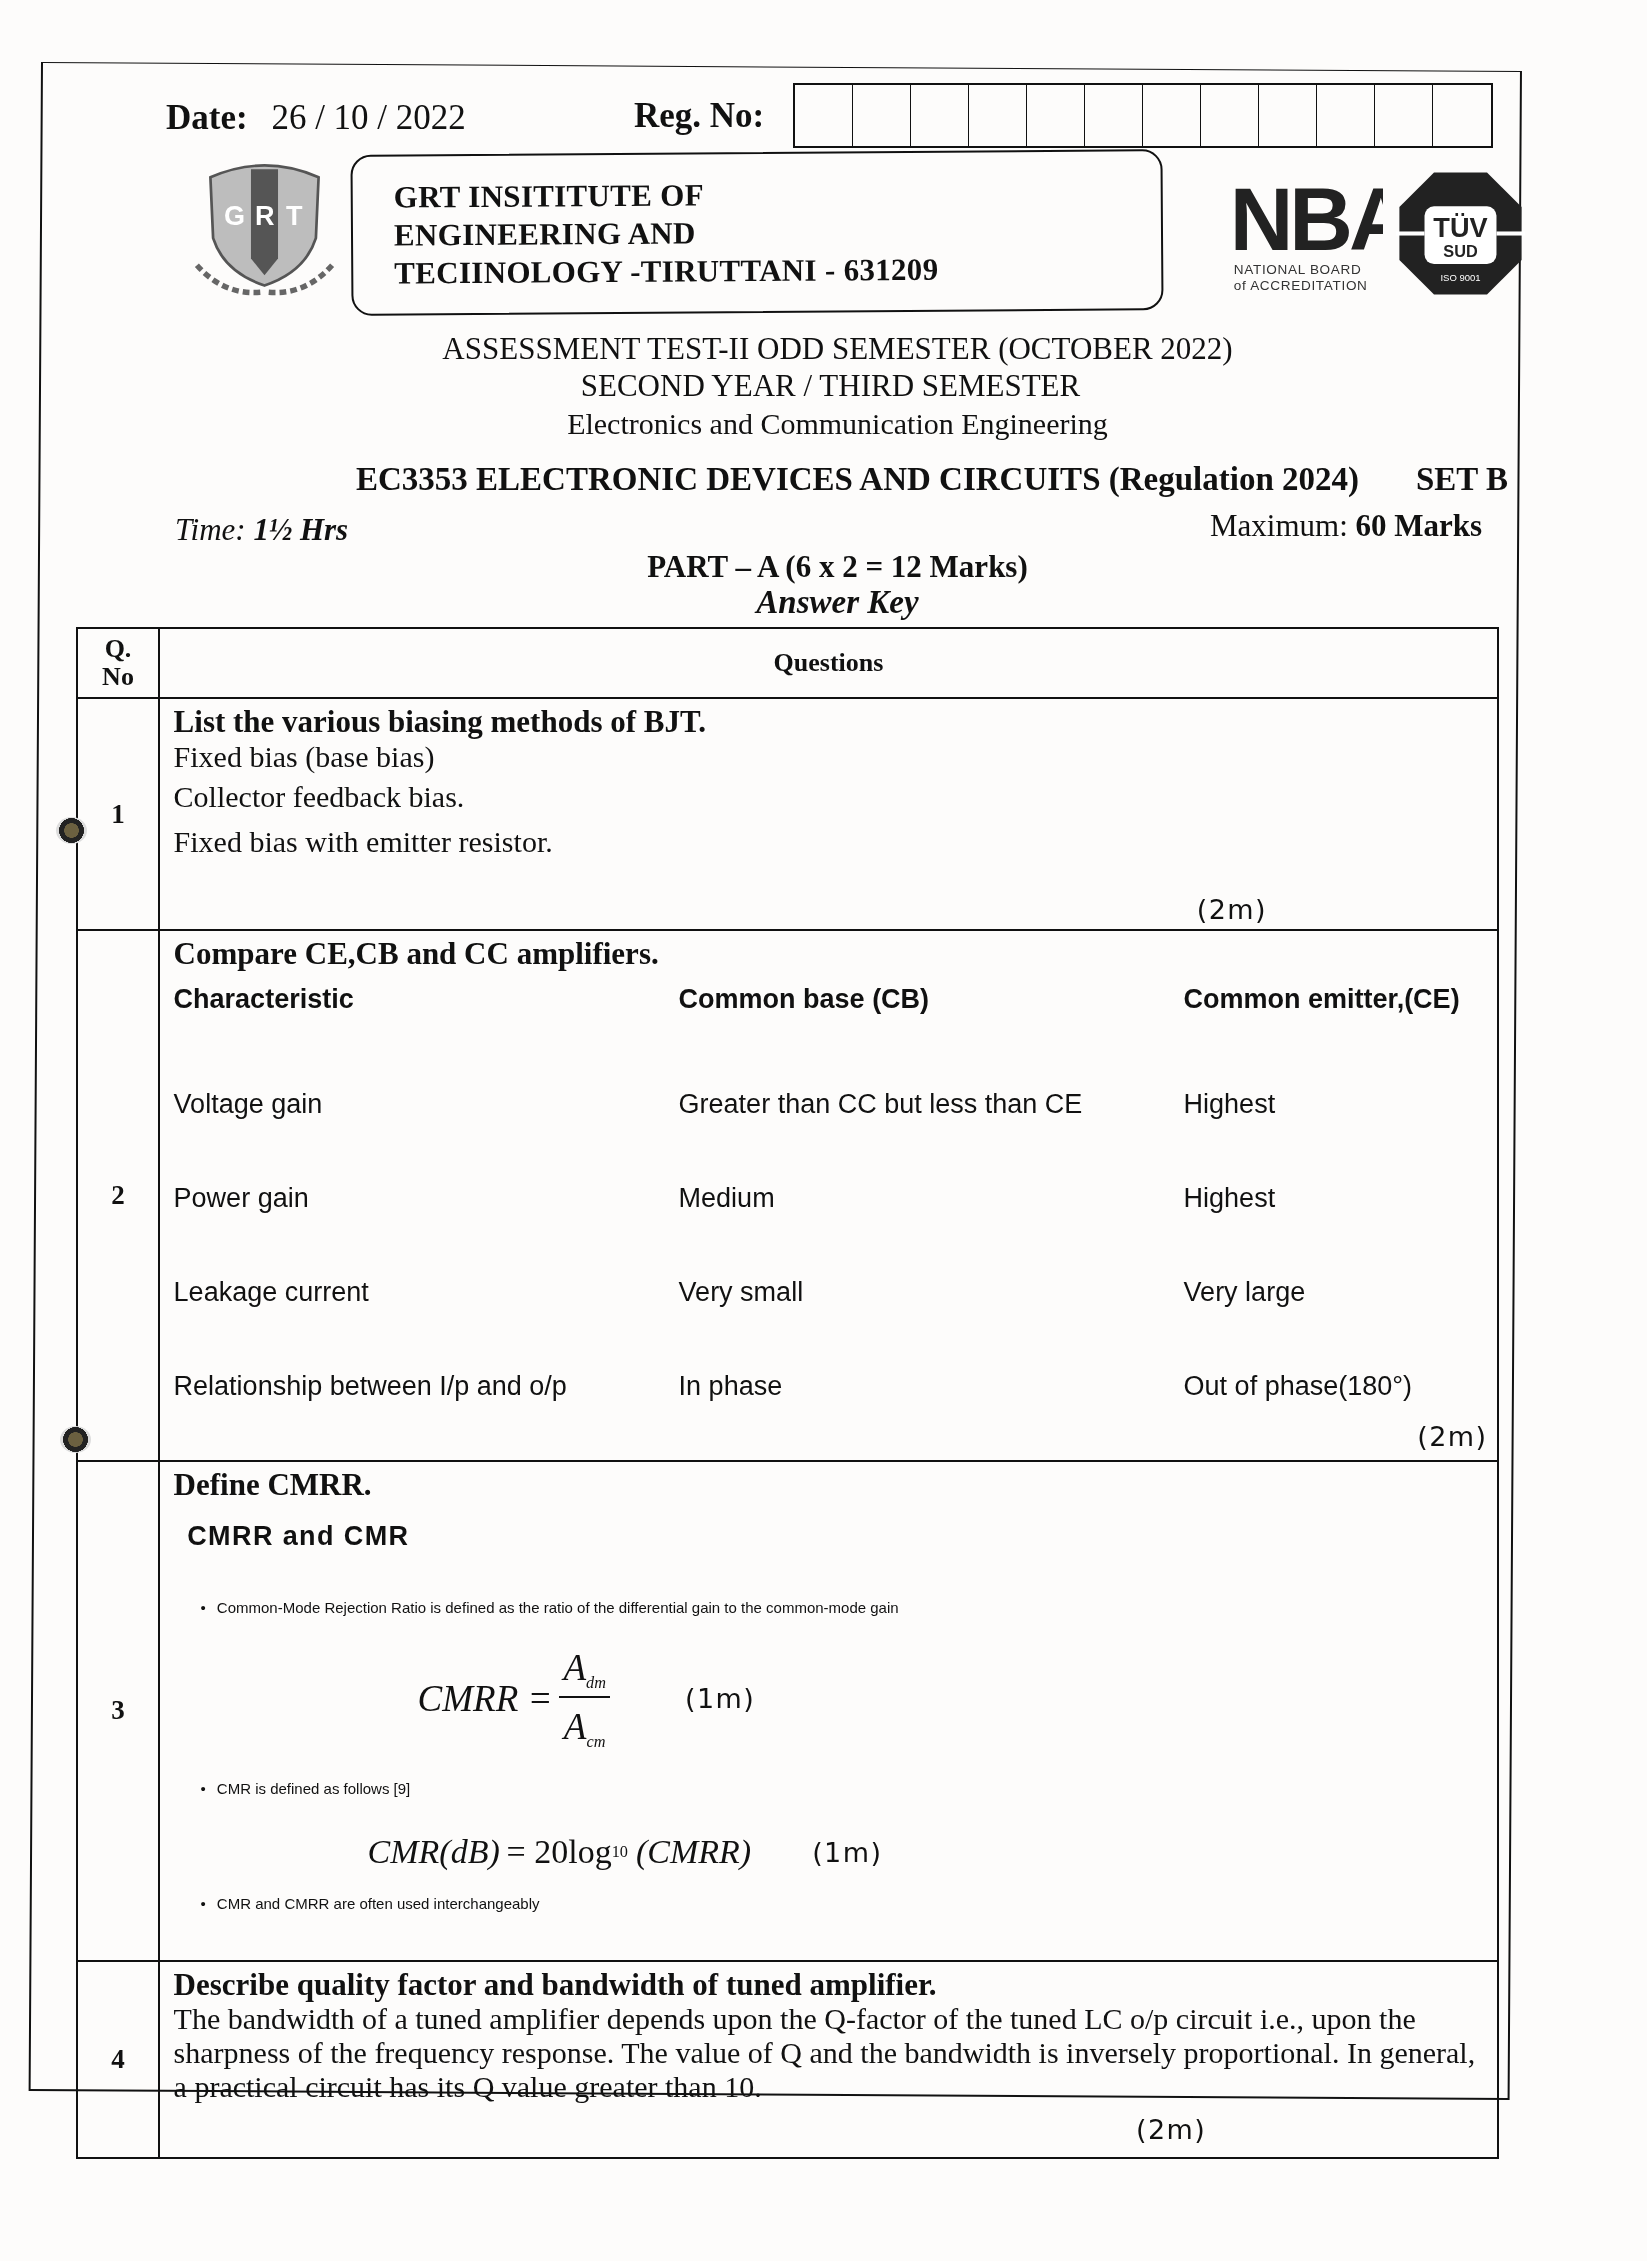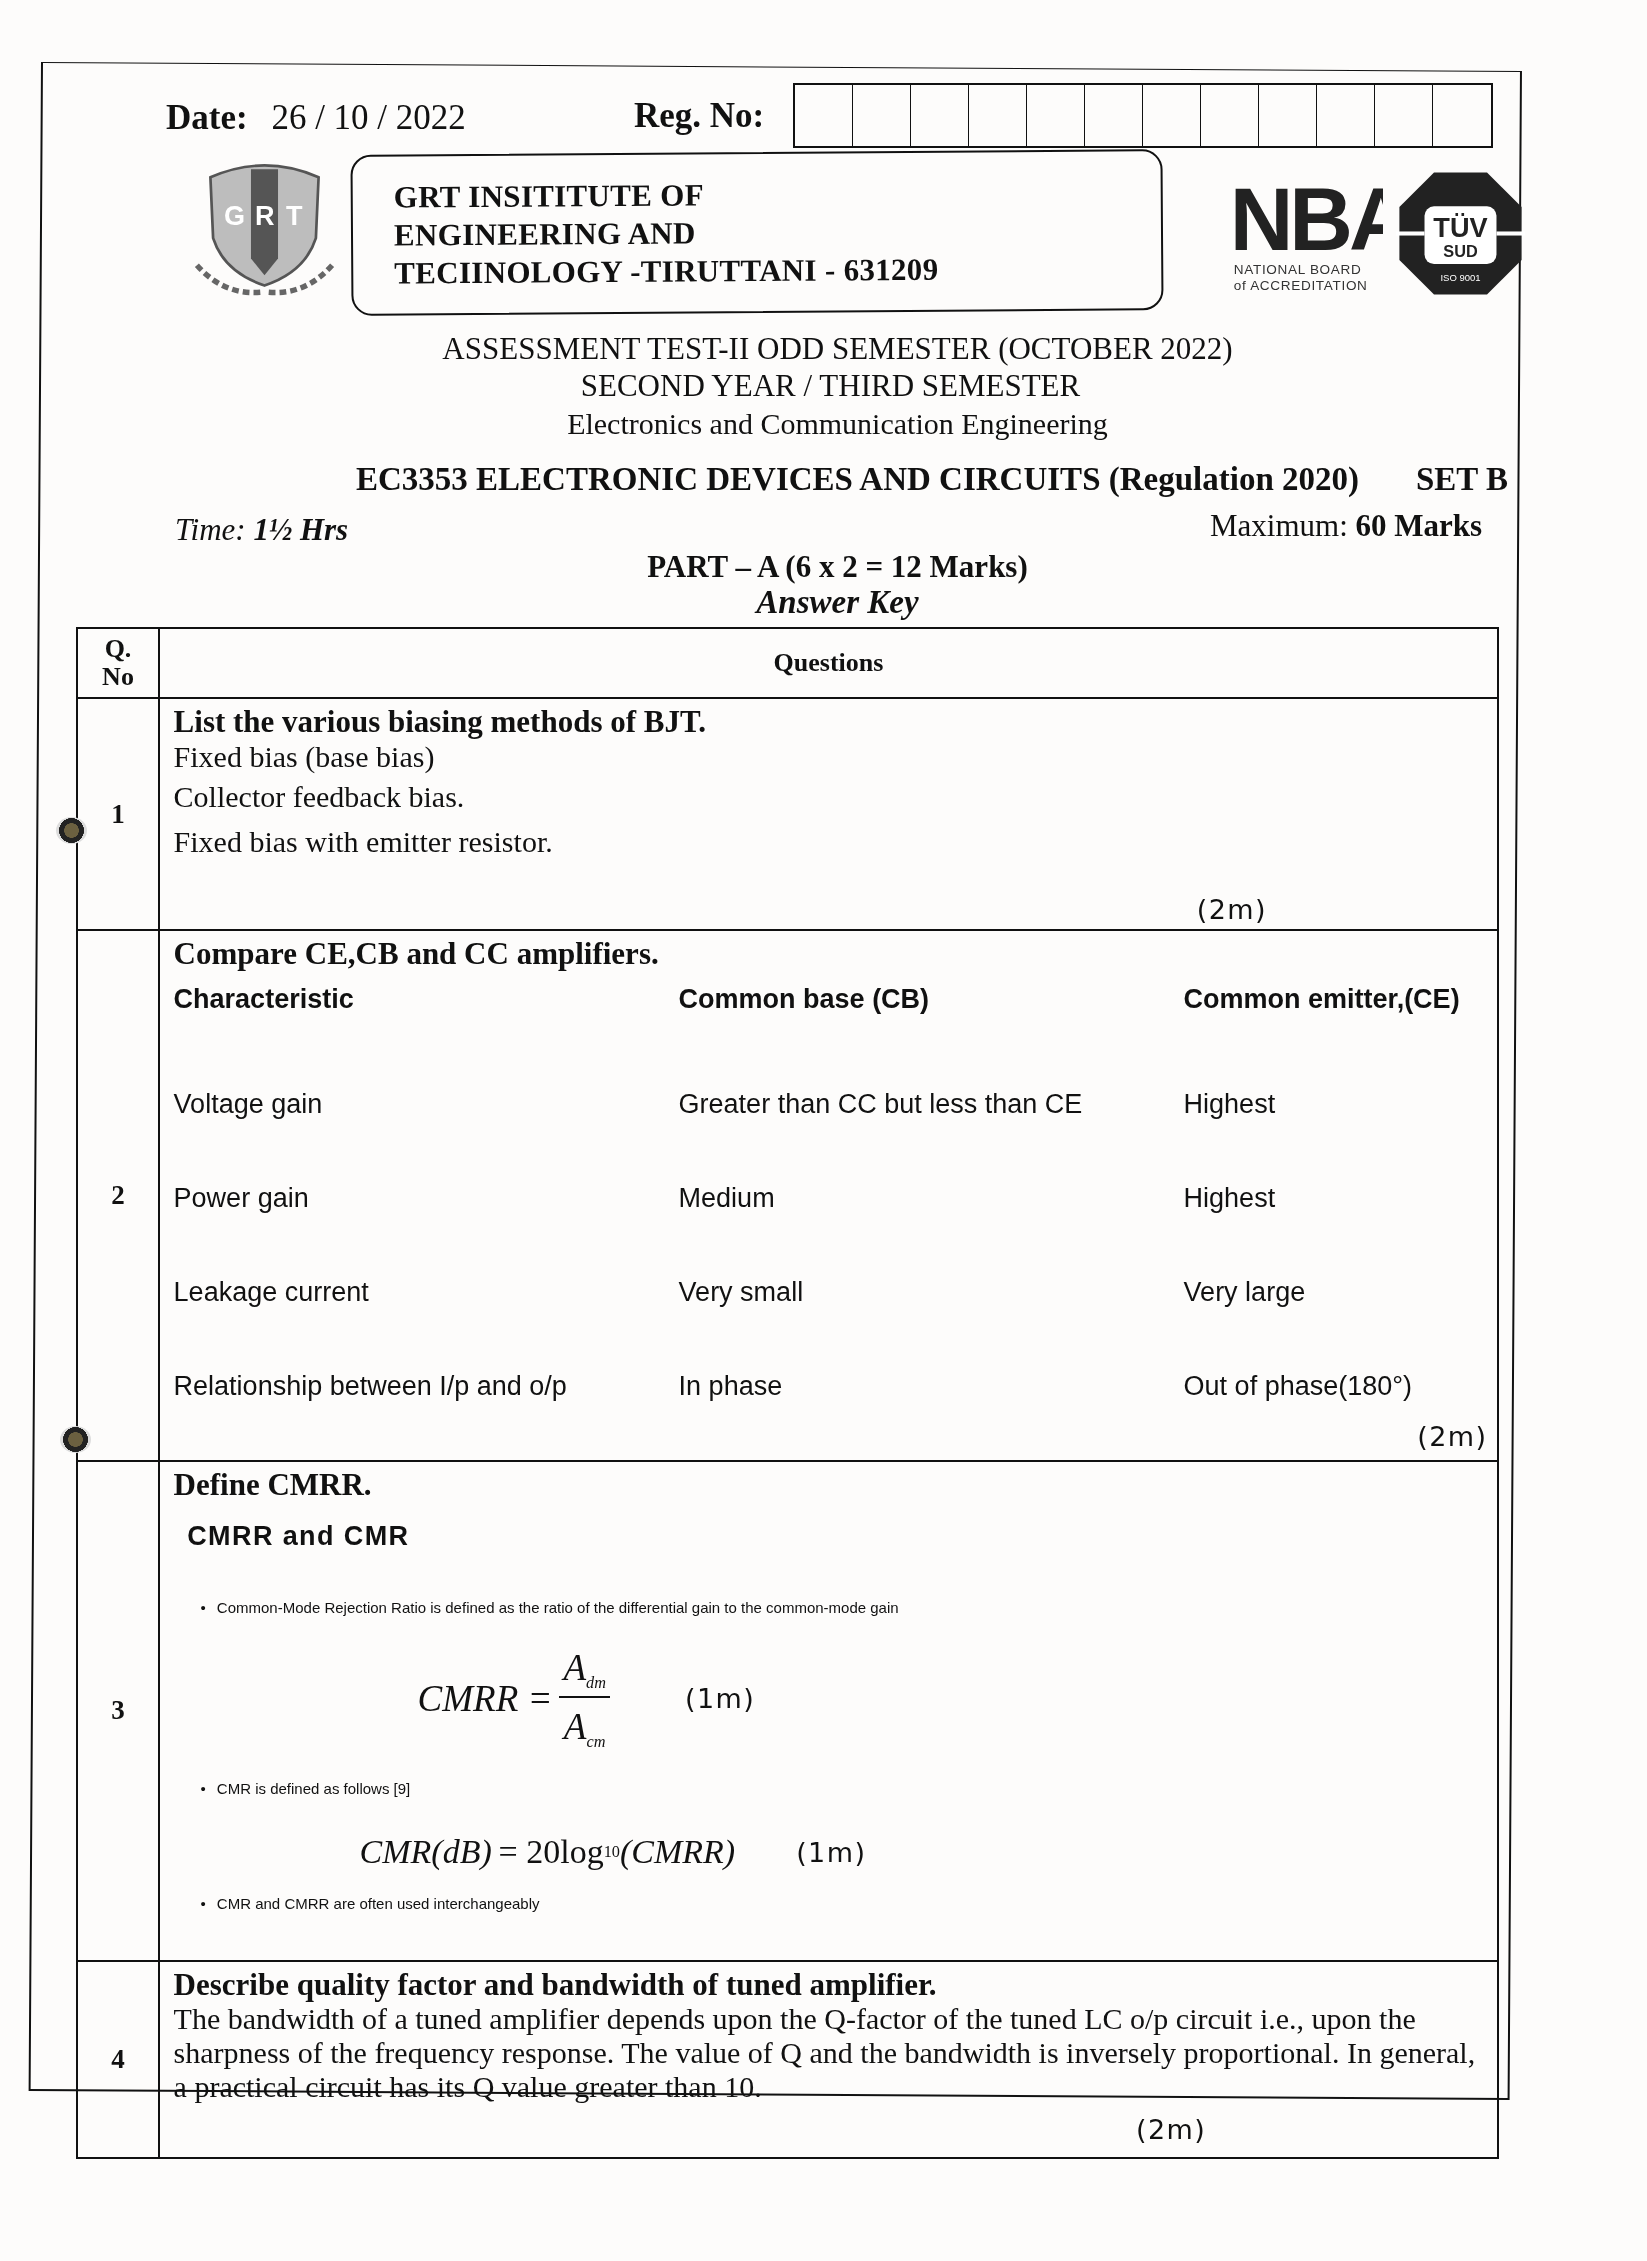--- a/index.html
+++ b/index.html
@@ -60,21 +60,21 @@
   .bullet { font-family: "Liberation Sans", sans-serif; font-size: 15px; margin-left: 27px; line-height: 20.3px; }
   .bullet::before { content: "•"; margin-right: 11px; }
   .bullet.first { margin-top: 46px; width: 712px; }
   .formula1 { margin: 27px 0 4px 244px; display: flex; align-items: center; font-family: "Liberation Serif", serif; font-style: italic; font-size: 37px; }
   .frac { display: inline-flex; flex-direction: column; align-items: center; margin-left: 6.8px; }
   .frac .num { border-bottom: 2px solid #111; padding: 0 4.1px 2.7px 4.1px; }
   .frac .den { padding-top: 6.8px; }
   .frac sub { font-size: 16.3px; }
   .formula1 .mark { margin-left: 75px; }
   .formula2 { margin: 34px 0 0 186px; display: flex; align-items: center; font-family: "Liberation Serif", serif; font-size: 34px; }
-  .formula2 i { font-style: italic; }
+  .formula2 i { font-style: italic; margin-left: 8px; }
   .formula2 .mark { margin-left: 61px; }
   .q4-text { font-size: 30px; line-height: 34px; }
   .q4-mark { position: absolute; left: 976px; bottom: 12.2px; }
   .hole { position: absolute; width: 31px; height: 27px; border-radius: 50%; background: radial-gradient(circle at 50% 50%, #6b6040 0 35%, #222 36% 60%, #ddd 61% 100%); }
   .logo-svg { display: block; width: 100%; height: 100%; }
 </style>
 </head>
 <body>
 
 <div class="outer-frame"></div>
@@ -133,21 +133,21 @@
     <text x="95" y="130" text-anchor="middle" font-family="Liberation Sans, sans-serif" font-weight="bold" font-size="24" fill="#222">SUD</text>
     <text x="95" y="165" text-anchor="middle" font-family="Liberation Sans, sans-serif" font-size="14" fill="#fff">ISO 9001</text>
     <rect x="0" y="92" width="42" height="6" fill="#fff"></rect>
       <rect x="148" y="92" width="42" height="6" fill="#fff"></rect>
   </svg>
 </div>
 
 <div class="abs center-line l1">ASSESSMENT TEST-II ODD SEMESTER (OCTOBER 2022)</div>
 <div class="abs center-line l2">SECOND YEAR / THIRD SEMESTER</div>
 <div class="abs center-line l3">Electronics and Communication Engineering</div>
-<div class="abs course">EC3353 ELECTRONIC DEVICES AND CIRCUITS (Regulation 2020)</div>
+<div class="abs course">EC3353 ELECTRONIC DEVICES AND CIRCUITS (Regulation 2024)</div>
 <div class="abs set">SET B</div>
 <div class="abs time">
   <span>Time: </span><b>1½ Hrs</b>
 </div>
 <div class="abs maxmarks">
   <span>Maximum: </span><b>60 Marks</b>
 </div>
 <div class="abs center-line part">PART – A (6 x 2 = 12 Marks)</div>
 <div class="abs center-line akey">Answer Key</div>
 

